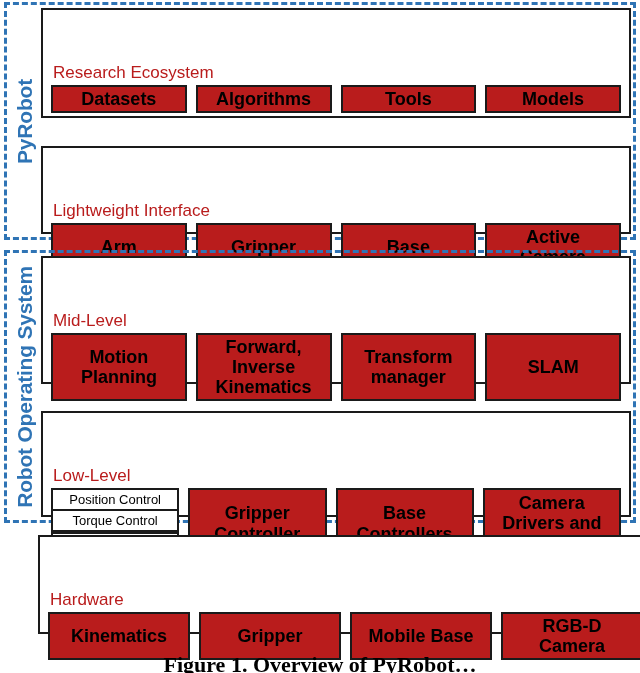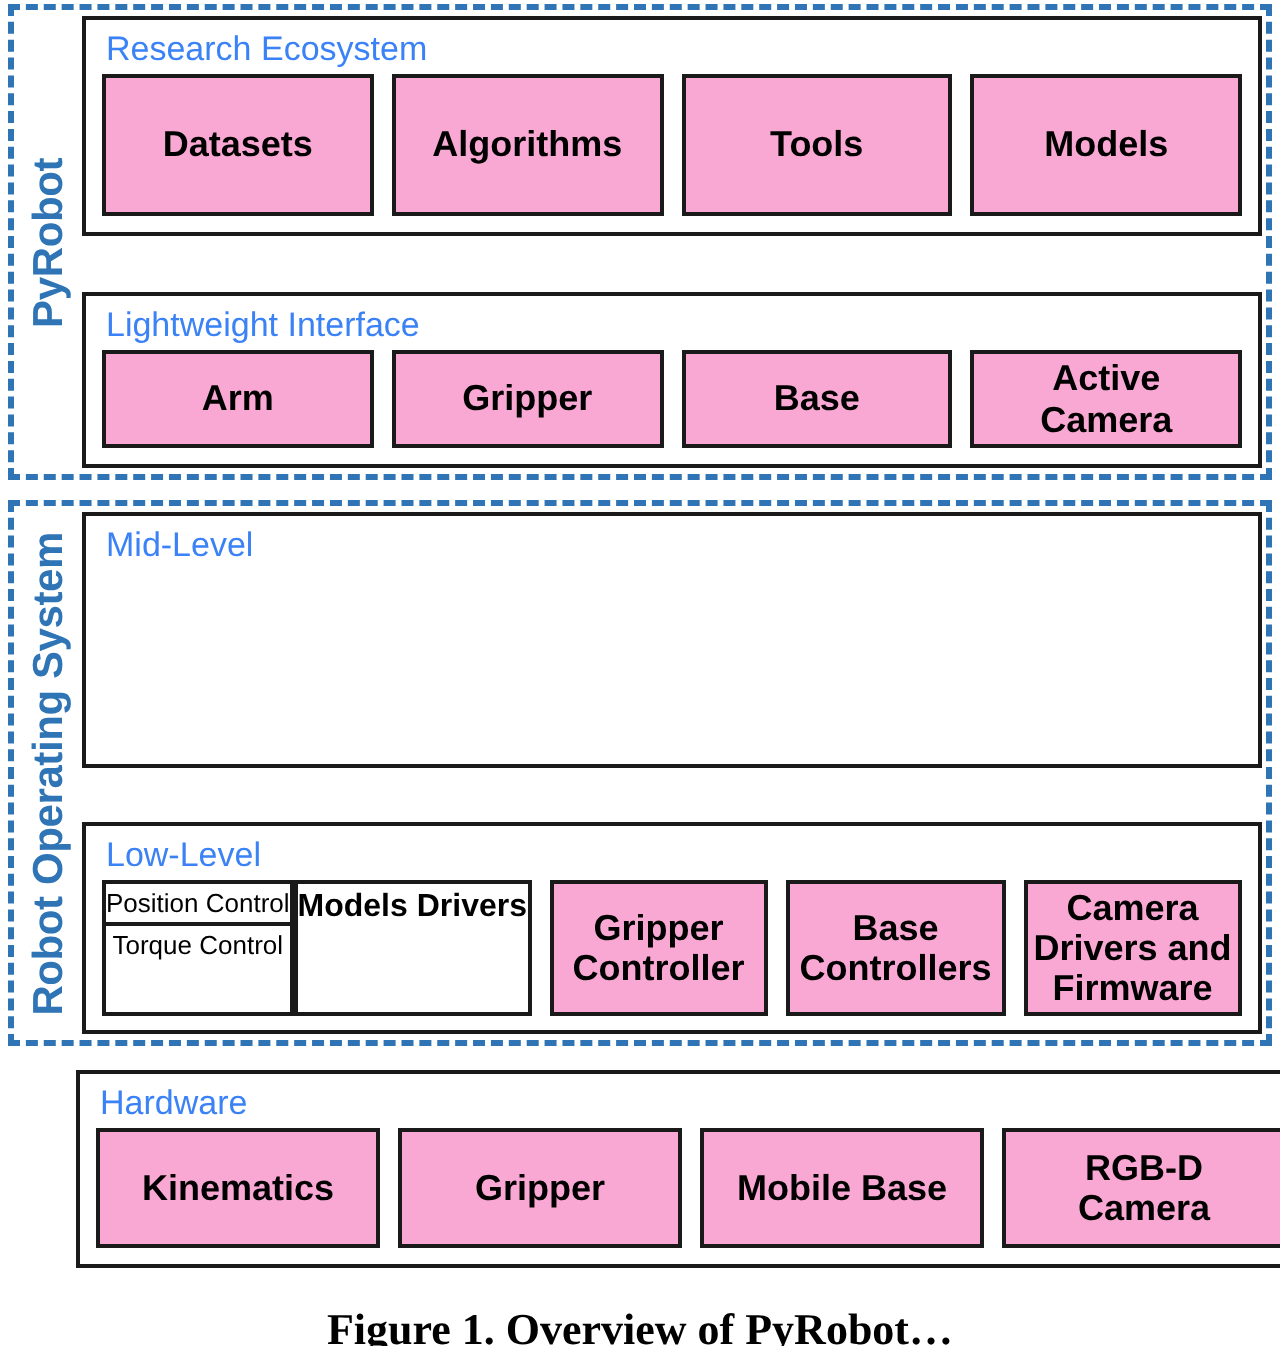--- a/index.html
+++ b/index.html
@@ -60,39 +60,40 @@
   
   .panel {
     border: 2px solid #1a1a1a;
     box-sizing: border-box;
     background: #fff;
     padding: 2px 8px 8px 8px;
     display: flex;
     flex-direction: column;
   }
   .panel-title {
-    color: #3b82f6;
+    color: #b91c1c;
     font-size: 17px;
     line-height: 22px;
     padding: 2px 0 1px 2px;
     white-space: nowrap;
+    margin-top: 48px;
   }
 
   
   .box-row {
     display: flex;
     flex-direction: row;
     gap: 9px;
     flex: 1 1 auto;
   }
   .box {
     flex: 1 1 0;
     border: 2px solid #1a1a1a;
     box-sizing: border-box;
-    background: #f9a8d4;
+    background: #b91c1c;
     display: flex;
     align-items: center;
     justify-content: center;
     text-align: center;
     font-weight: bold;
     font-size: 18px;
     line-height: 1.12;
     color: #000;
     padding: 2px 3px;
     white-space: pre-line;
@@ -104,21 +105,21 @@
     left: 38px;
     top: 535px;
     width: 615px;
     height: 99px;
   }
 
   
   .ctrl-stack {
     flex: 1 1 0;
     display: flex;
-    flex-direction: row;
+    flex-direction: column;
     justify-content: space-between;
     box-sizing: border-box;
   }
   .ctrl-group {
     border: 2px solid #1a1a1a;
     box-sizing: border-box;
     background: #fff;
   }
   .ctrl-item {
     border-bottom: 2px solid #1a1a1a;
@@ -196,20 +197,30 @@
 </div>
 
 <div class="group" id="group-ros">
   <div class="side-label" id="side-label-ros">
     <span>Robot Operating System</span>
   </div>
   <div class="panel-stack">
 
     <div class="panel" id="panel-midlevel">
       <div class="panel-title">Mid-Level</div>
+      <div class="box-row">
+        <div class="box">Motion
+Planning</div>
+        <div class="box">Forward,
+Inverse
+Kinematics</div>
+        <div class="box">Transform
+manager</div>
+        <div class="box">SLAM</div>
+      </div>
     </div>
 
     <div class="panel" id="panel-lowlevel">
       <div class="panel-title">Low-Level</div>
       <div class="box-row">
 
         <div class="ctrl-stack">
           <div class="ctrl-group">
             <div class="ctrl-item">Position Control</div>
             <div class="ctrl-item">Torque Control</div>

